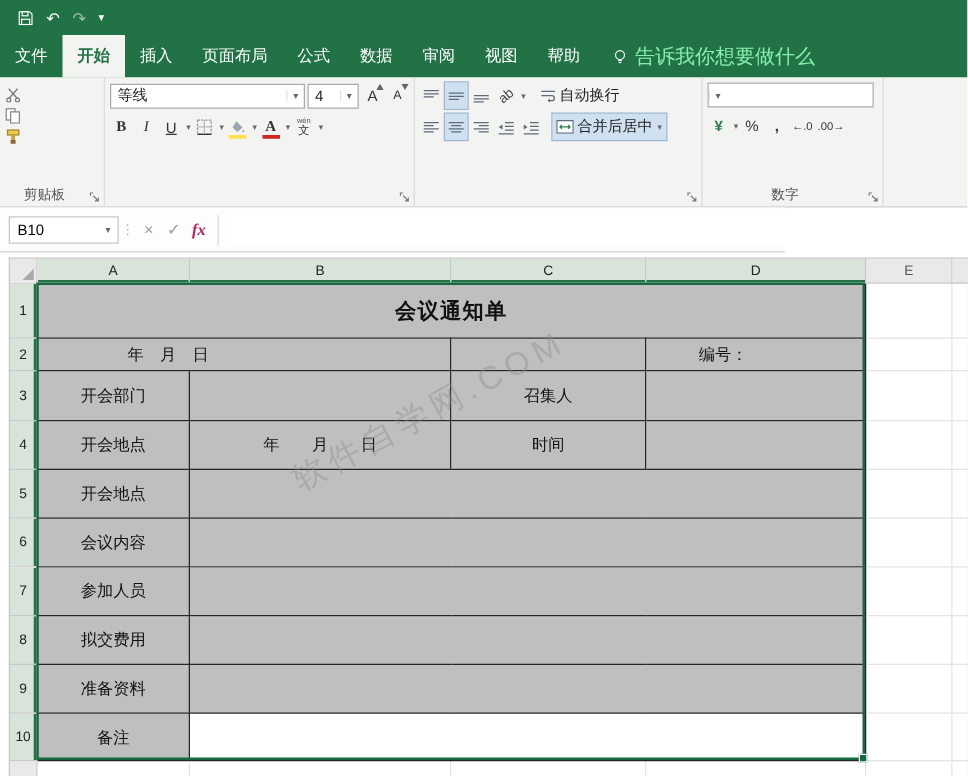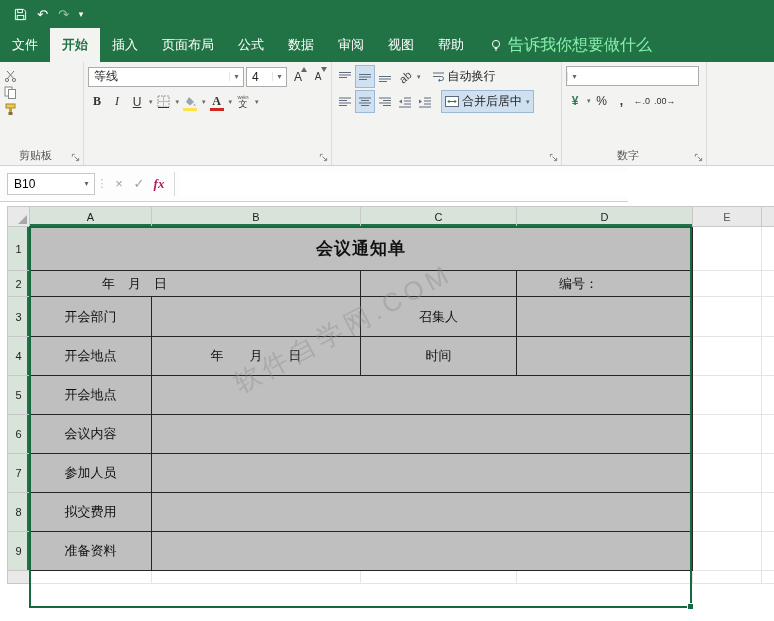--- a/index.html
+++ b/index.html
@@ -444,20 +444,27 @@
       <td class="g"></td>
       <td class="g"></td>
     </tr>
     <tr style="height:39px">
       <td class="rh sel">9</td>
       <td class="f">准备资料</td>
       <td class="f" colspan="3"></td>
       <td class="g"></td>
       <td class="g"></td>
     </tr>
+    <tr style="height:38px">
+      <td class="rh sel">10</td>
+      <td class="f">备注</td>
+      <td class="f activecell" colspan="3"></td>
+      <td class="g"></td>
+      <td class="g"></td>
+    </tr>
     <tr style="height:13px">
       <td class="rh"></td>
       <td class="g"></td>
       <td class="g"></td>
       <td class="g"></td>
       <td class="g"></td>
       <td class="g"></td>
       <td class="g"></td>
     </tr>
   </tbody>

